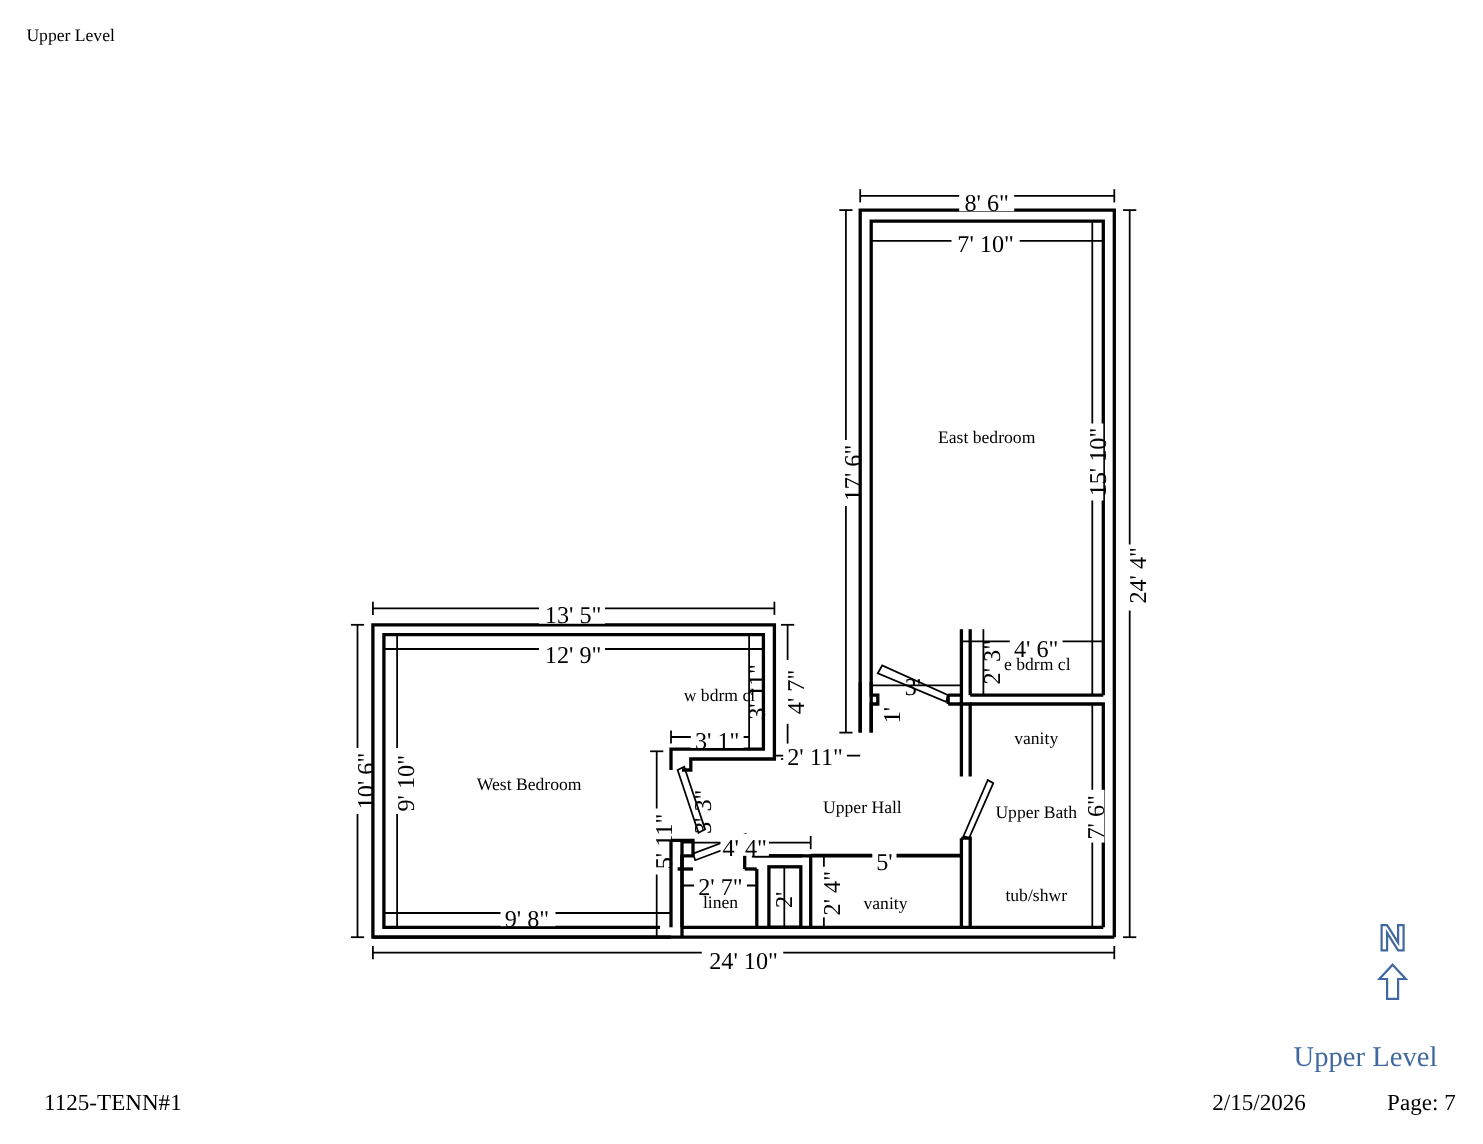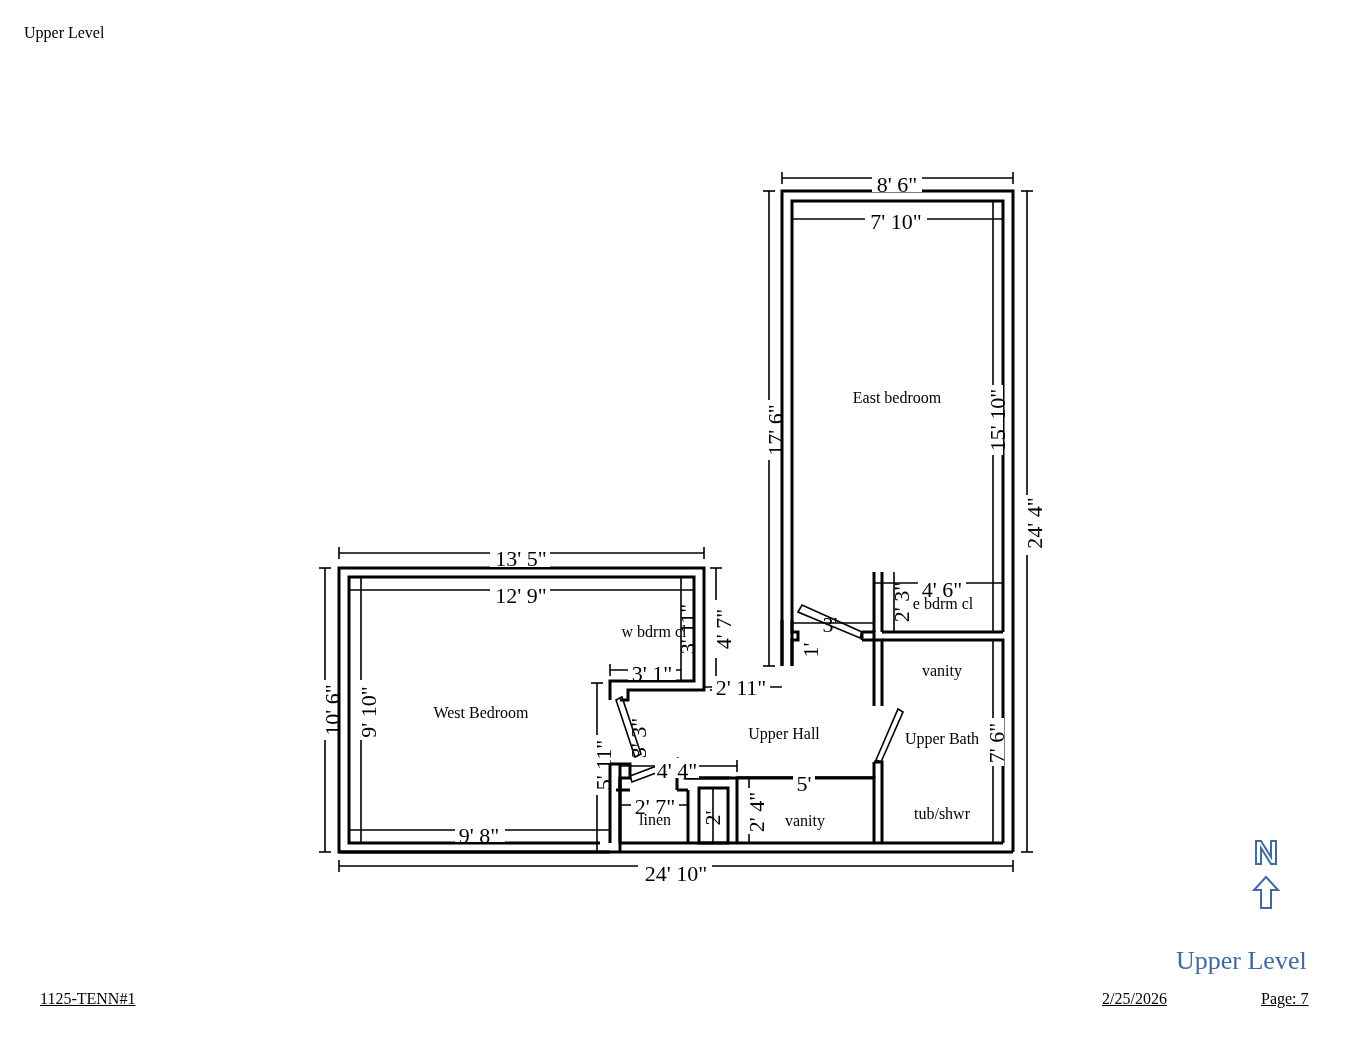--- a/index.html
+++ b/index.html
@@ -1,19 +1,19 @@
 <!DOCTYPE html>
 <html><head>
   <meta charset="utf-8">
   <style>
     html, body { margin: 0; padding: 0; background: #ffffff; }
     body { width: 1348px; height: 1040px; position: relative; overflow: hidden;
            font-family: "Liberation Serif", "DejaVu Serif", serif; color: #000; }
     .hdr { position: absolute; left: 24px; top: 24px; font-size: 16px; }
-    .foot { position: absolute; top: 990px; font-size: 16px; text-decoration: underline; }
+    .foot { position: absolute; top: 990px; font-size: 21px; }
     .foot-id { left: 40px; }
     .foot-date { left: 1102px; }
     .foot-page { left: 1261px; }
     .level-title { position: absolute; left: 1176px; top: 946px; font-size: 26px; color: #41699f; }
     svg.plan { position: absolute; left: 0; top: 0; }
     .wall { fill: none; stroke: #000; stroke-width: 3; }
     .dim { fill: none; stroke: #000; stroke-width: 1.6; }
     .dimtxt { font-family: "Liberation Serif", serif; font-size: 22px; fill: #000; }
     .room { font-family: "Liberation Serif", serif; font-size: 16px; fill: #000; }
     .north { fill: none; stroke: #41699f; stroke-width: 2; }
@@ -229,14 +229,14 @@
 
   <g>
     <path class="north" d="M1256,841 L1261,841 L1271,857 L1271,841 L1276,841 L1276,864 L1271,864 L1261,848 L1261,864 L1256,864 Z"></path>
     <path class="north" d="M1266,877 L1278,890 L1271,890 L1271,908 L1261,908 L1261,890 L1254,890 Z"></path>
   </g>
 </svg>
 
 <div class="level-title">Upper Level</div>
 
 <div class="foot foot-id">1125-TENN#1</div>
-<div class="foot foot-date">2/25/2026</div>
+<div class="foot foot-date">2/15/2026</div>
 <div class="foot foot-page">Page: 7</div>
 
 </body></html>

